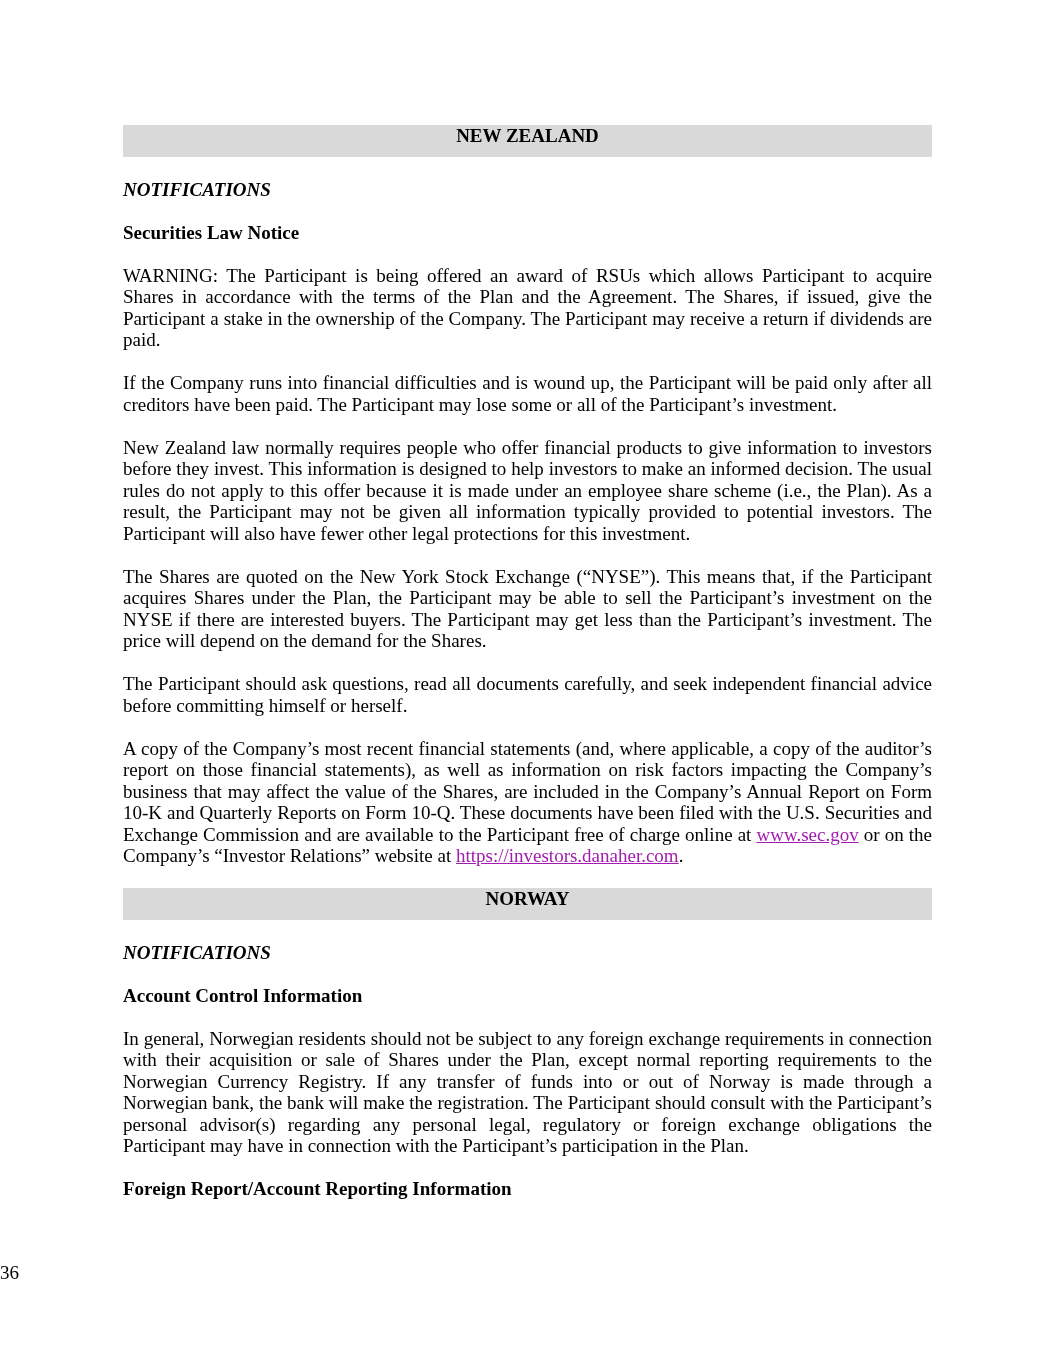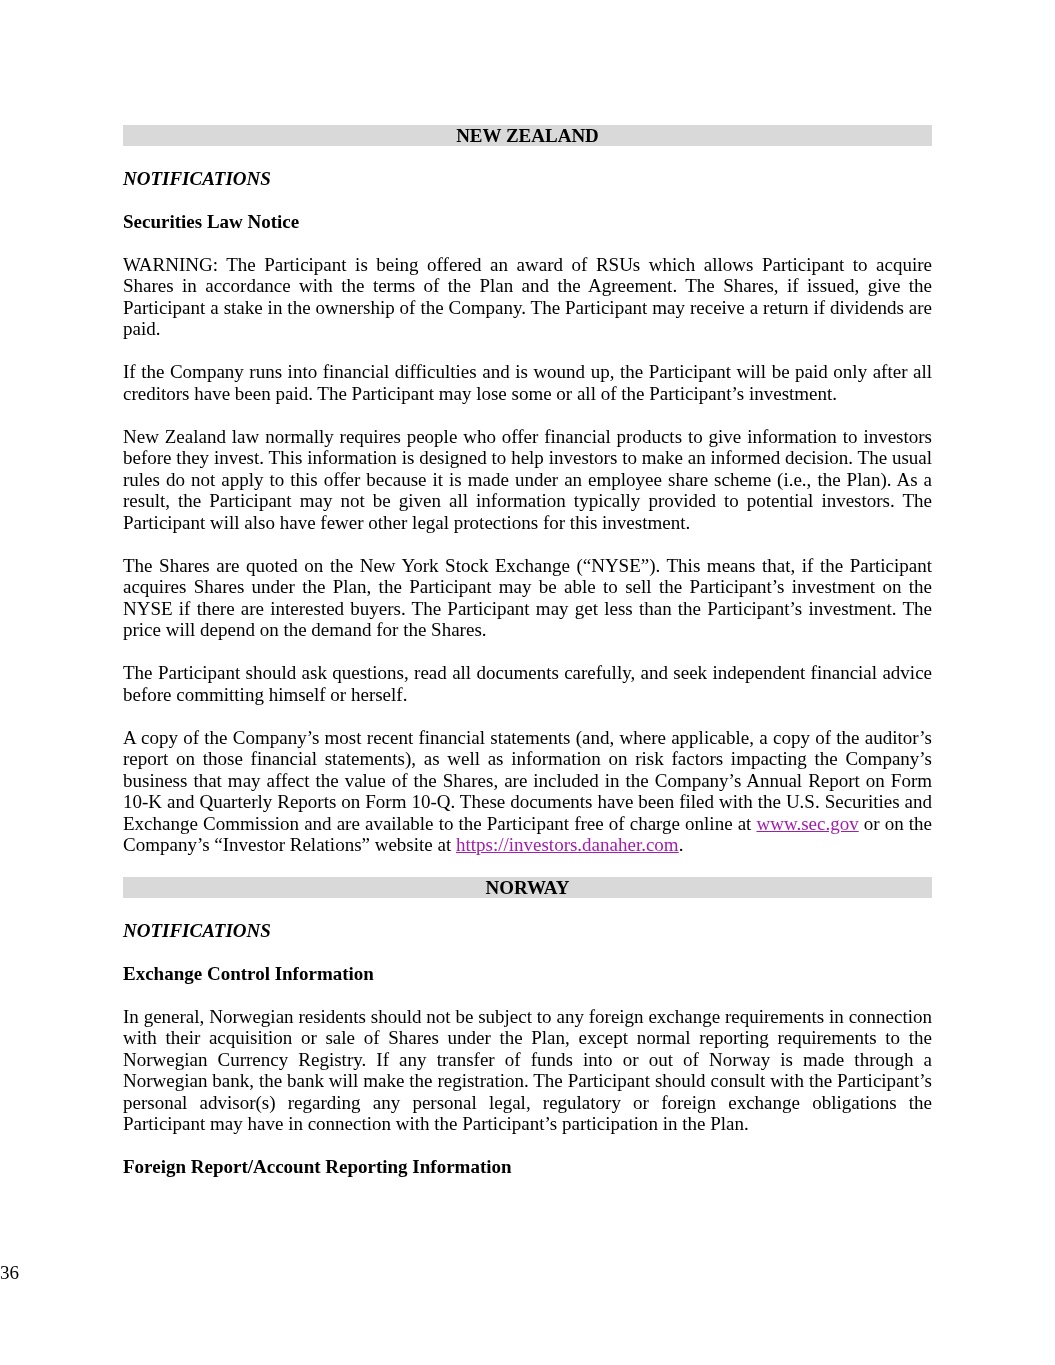--- a/index.html
+++ b/index.html
@@ -18,21 +18,21 @@
   .content {
     position: absolute;
     left: 123px;
     top: 125px;
     width: 809px;
   }
   .section-bar {
     background: #d9d9d9;
     text-align: center;
     font-weight: bold;
-    height: 21px;
+    height: 32px;
     line-height: 22px;
     margin: 0 0 21.5px 0;
   }
   .notifications-heading {
     font-weight: bold;
     font-style: italic;
     margin: 0 0 21.5px 0;
   }
   .sub-heading {
     font-weight: bold;
@@ -81,21 +81,21 @@
     <p class="body-para">
       <span>A copy of the Company’s most recent financial statements (and, where applicable, a copy of the auditor’s report on those financial statements), as well as information on risk factors impacting the Company’s business that may affect the value of the Shares, are included in the Company’s Annual Report on Form 10-K and Quarterly Reports on Form 10-Q.  These documents have been filed with the U.S. Securities and Exchange Commission and are available to the Participant free of charge online at </span><a class="doc-link">www.sec.gov</a><span> or on the Company’s “Investor Relations” website at </span><a class="doc-link">https://investors.danaher.com</a><span>.</span>
     </p>
 
     <div class="section-bar">
       <span>NORWAY</span>
     </div>
 
     <div class="notifications-heading">NOTIFICATIONS</div>
 
-    <div class="sub-heading">Exchange Control Information</div>
+    <div class="sub-heading">Account Control Information</div>
 
     <p class="body-para">In general, Norwegian residents should not be subject to any foreign exchange requirements in connection with their acquisition or sale of Shares under the Plan, except normal reporting requirements to the Norwegian Currency Registry.  If any transfer of funds into or out of Norway is made through a Norwegian bank, the bank will make the registration.  The Participant should consult with the Participant’s personal advisor(s) regarding any personal legal, regulatory or foreign exchange obligations the Participant may have in connection with the Participant’s participation in the Plan.</p>
 
     <div class="sub-heading">Foreign Report/Account Reporting Information</div>
 
 
   </div>
 
   <div class="page-footer">36</div>
 </div>

